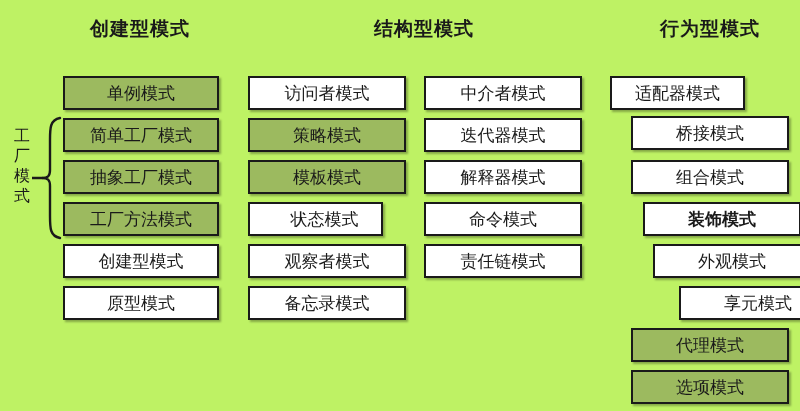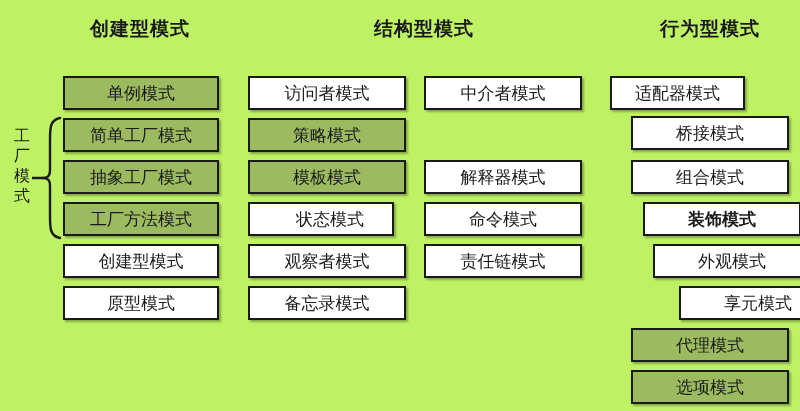--- a/index.html
+++ b/index.html
@@ -79,25 +79,26 @@
   <div class="bracket-label" style="left:12px; top:126px;">工厂模式</div>
 
   <svg class="brace-svg" style="left:32px; top:114px;" width="32" height="128" viewBox="0 0 32 128">
     <path d="M28 4 C 18 6, 18 14, 18 26 L18 56 C18 62, 16 64, 10 64 C16 64, 18 66, 18 72 L18 102 C18 114, 18 122, 28 124" fill="none" stroke="#1a1a1a" stroke-width="2.4" stroke-linecap="round"></path>
     <line x1="0" y1="64" x2="10" y2="64" stroke="#1a1a1a" stroke-width="2.4" stroke-linecap="round"></line>
   </svg>
 
   <div class="box" style="left:248px; top:76px; width:158px;">访问者模式</div>
   <div class="box green" style="left:248px; top:118px; width:158px;">策略模式</div>
   <div class="box green" style="left:248px; top:160px; width:158px;">模板模式</div>
-  <div class="box" style="left:248px; top:202px; width:146px;padding-left:18px;">状态模式</div>
+  <div class="box" style="left:248px; top:202px; width:135px;padding-left:18px;">状态模式</div>
   <div class="box" style="left:248px; top:244px; width:158px;">观察者模式</div>
   <div class="box" style="left:248px; top:286px; width:158px;">备忘录模式</div>
 
   <div class="box" style="left:424px; top:76px; width:158px;">中介者模式</div>
+  <div class="box" style="left:424px; top:118px; width:158px;">迭代器模式</div>
   <div class="box" style="left:424px; top:160px; width:158px;">解释器模式</div>
   <div class="box" style="left:424px; top:202px; width:158px;">命令模式</div>
   <div class="box" style="left:424px; top:244px; width:158px;">责任链模式</div>
 
   <div class="box" style="left:610px; top:76px; width:135px;">适配器模式</div>
   <div class="box" style="left:631px; top:116px; width:158px;">桥接模式</div>
   <div class="box" style="left:631px; top:160px; width:158px;">组合模式</div>
   <div class="box" style="left:643px; top:202px; width:158px;font-weight:bold;">装饰模式</div>
   <div class="box" style="left:653px; top:244px; width:158px;">外观模式</div>
   <div class="box" style="left:631px; top:286px; width:158px;margin-left:48px;">享元模式</div>

